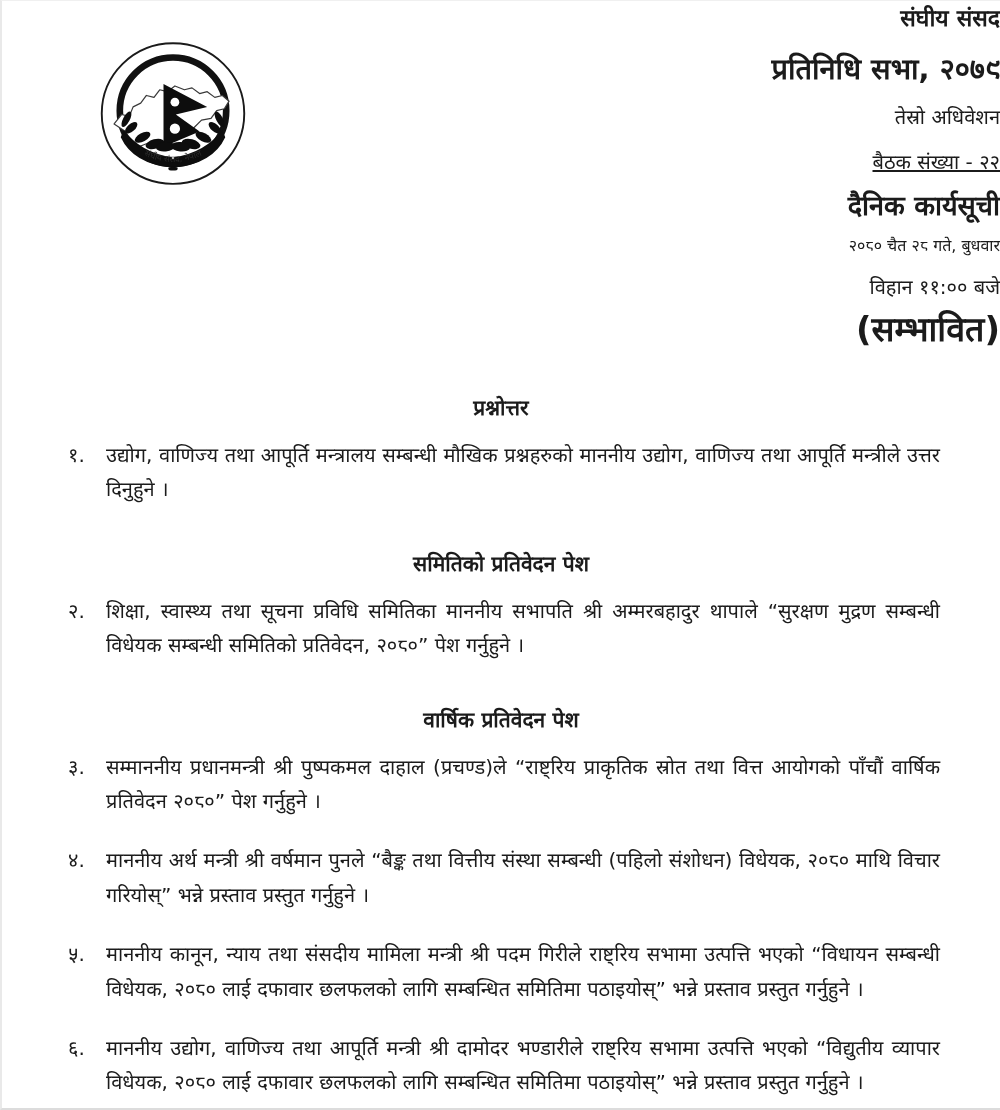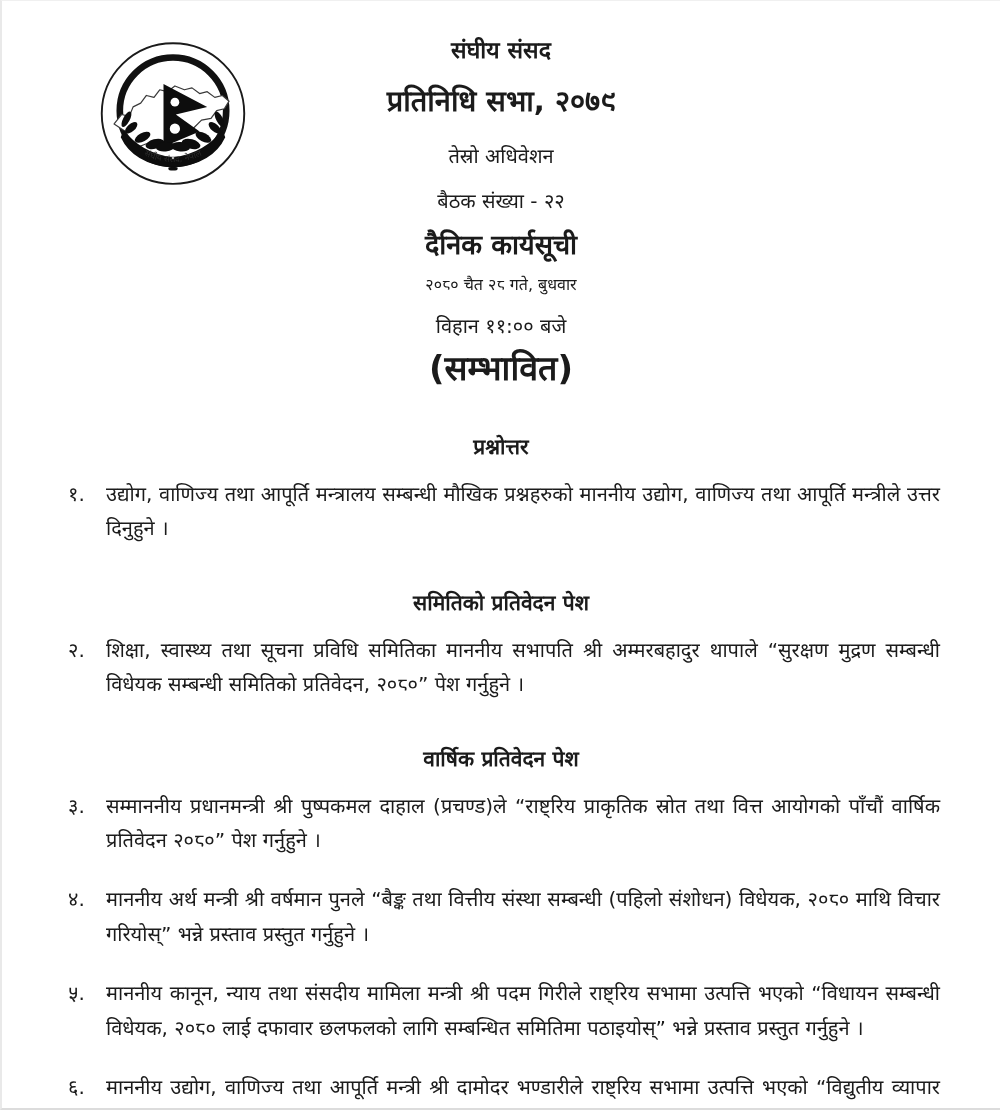--- a/index.html
+++ b/index.html
@@ -23,27 +23,26 @@
   .seal {
     position: absolute;
     left: 95px;
     top: 38px;
     width: 152px;
     height: 150px;
   }
   .seal svg { width: 100%; height: 100%; display: block; }
   
   .header {
-    padding-top: 32px;
-    text-align: center;
+    text-align: right;
   }
   .h-parliament { font-size: 23px; font-weight: 600; margin-bottom: 15px; }
-  .h-house      { font-size: 29px; font-weight: 700; margin-bottom: 23px; }
+  .h-house      { font-size: 29px; font-weight: 700; margin-bottom: 16px; }
   .h-session    { font-size: 20px; font-weight: 500; margin-bottom: 18px; }
-  .h-meeting    { font-size: 20px; font-weight: 500; margin-bottom: 11px; }
+  .h-meeting    { font-size: 20px; font-weight: 500; margin-bottom: 11px; text-decoration: underline; }
   .h-doctitle   { font-size: 27px; font-weight: 700; margin-bottom: 11px; }
   .h-date       { font-size: 16px; font-weight: 400; margin-bottom: 17px; }
   .h-time       { font-size: 20px; font-weight: 500; margin-bottom: 5px; }
   .h-tentative  { font-size: 34px; font-weight: 700; }
   
   .main { margin: 0 60px; }
   .section-heading {
     text-align: center;
     font-size: 21px;
     font-weight: 700;

